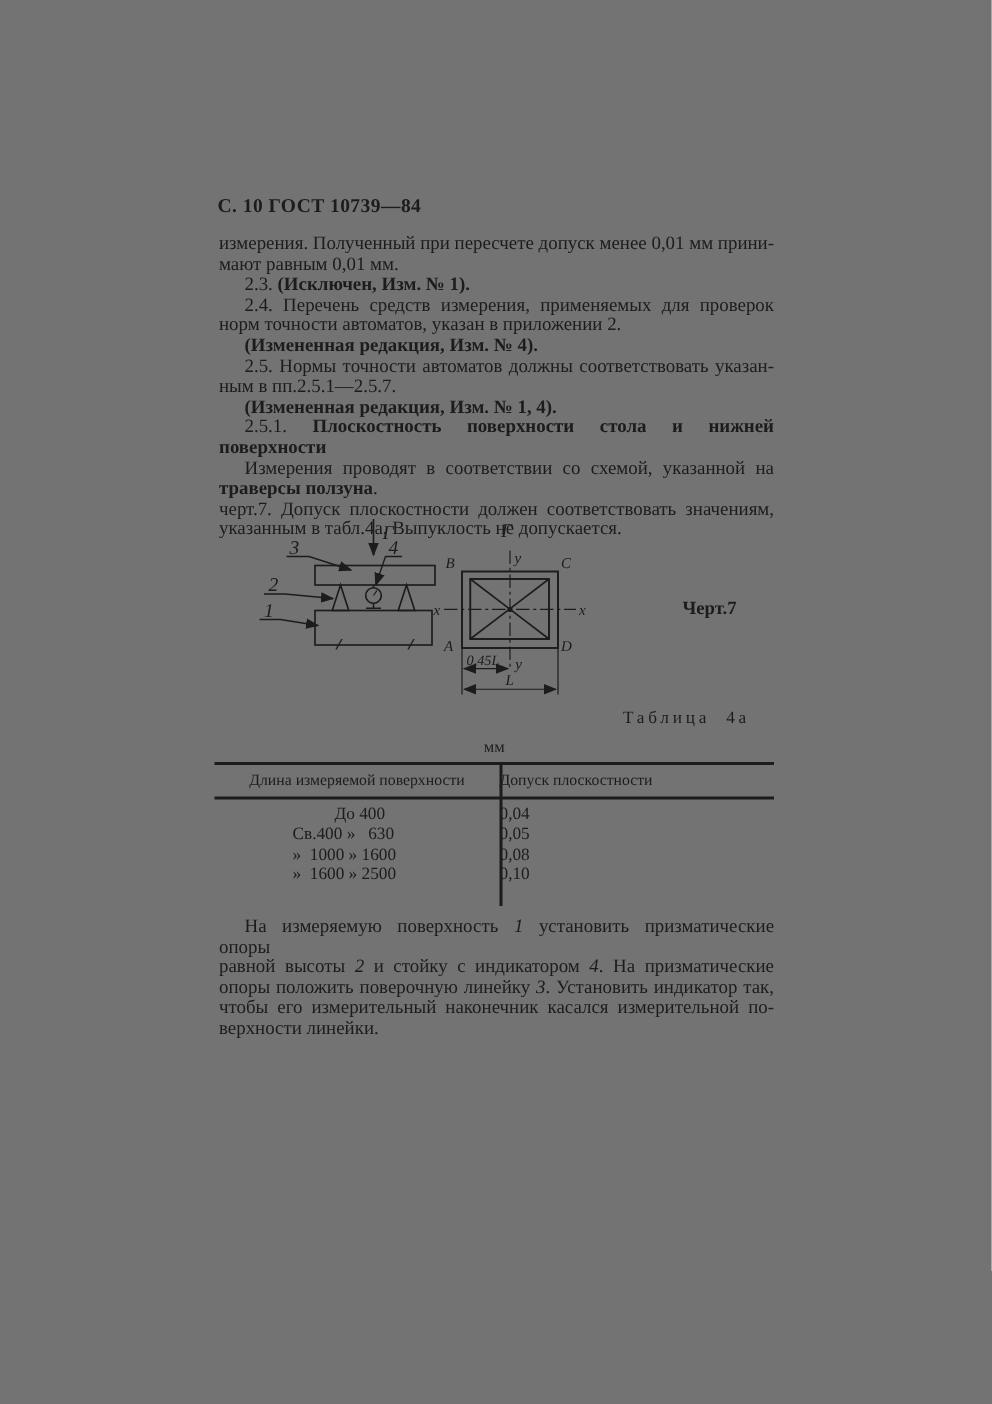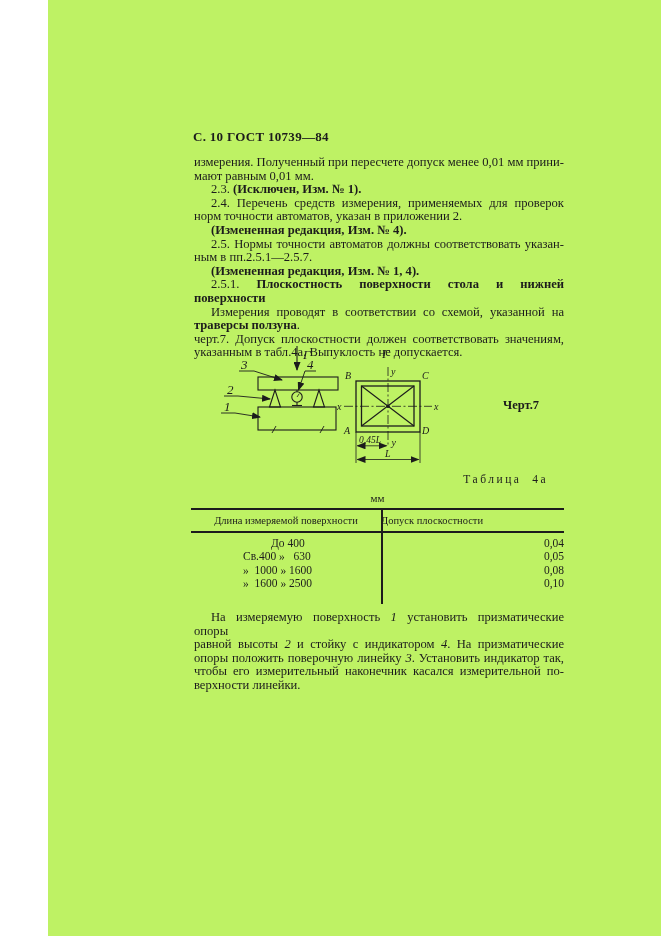--- a/index.html
+++ b/index.html
@@ -1,18 +1,18 @@
 <!DOCTYPE html>
 <html><head>
 <meta charset="utf-8">
 <style>
   html,body{margin:0;padding:0;background:#ffffff;}
   body{width:661px;height:936px;position:relative;overflow:hidden;}
-  .page{position:absolute;inset:0;background:#bef264;color:#1c1c1c;
-        font-family:"Liberation Serif","DejaVu Serif",serif;margin-left:48px;}
+  .page{position:absolute;inset:0;background:#737373;color:#1c1c1c;
+        font-family:"Liberation Serif","DejaVu Serif",serif;}
   .abs{position:absolute;}
 
   
   .hdr{left:145px;top:129px;font-size:13px;font-weight:bold;letter-spacing:.3px;white-space:pre;}
 
   
   #body-text{left:146px;top:156px;width:370px;}
   #bottom-text{left:146px;top:611px;width:370px;}
   .line{font-size:12.6px;line-height:13.6px;white-space:normal;}
   .line.jfull{text-align:justify;text-align-last:justify;}
@@ -31,21 +31,21 @@
   .tbl-unit{left:143px;top:492px;width:373px;text-align:center;font-size:11px;}
   #tbl{left:143px;top:508px;width:373px;height:97px;border-top:2px solid #1c1c1c;box-sizing:border-box;}
   .thead{display:flex;height:21px;border-bottom:2px solid #1c1c1c;align-items:center;
          font-size:10.5px;}
   .thead .c1{width:190px;text-align:center;}
   .thead .c2{flex:1;text-align:left;}
   #tbody{padding-top:4px;}
   .trow{display:flex;font-size:11.5px;line-height:13.3px;}
   .trow .c1{width:190px;white-space:pre;padding-left:52px;box-sizing:border-box;}
   .trow.r0 .c1{padding-left:80px;}
-  .trow .c2{flex:1;text-align:right;}
+  .trow .c2{flex:1;text-align:left;}
   .vdiv{position:absolute;left:190px;top:0;width:1.5px;height:94px;background:#1c1c1c;}
 </style>
 </head>
 <body>
 
 <div class="page">
 
   <div class="abs hdr">С. 10 ГОСТ 10739—84</div>
 
   <div class="abs" id="body-text">

